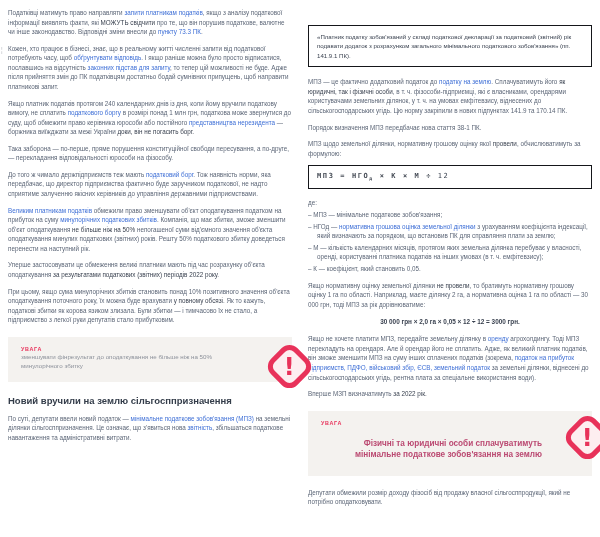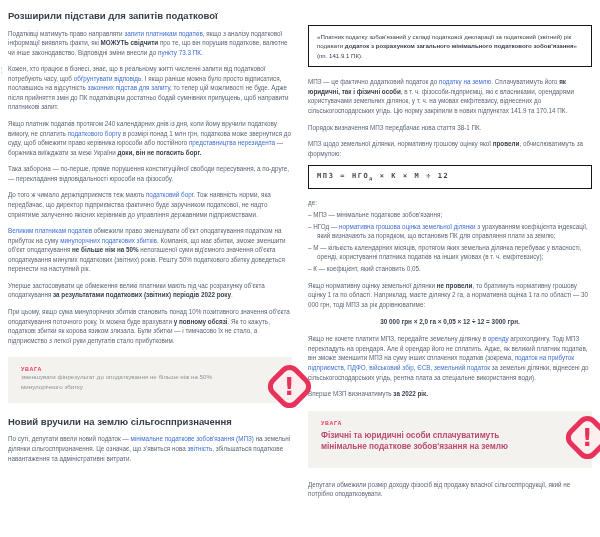--- a/index.html
+++ b/index.html
@@ -11,21 +11,21 @@
   }
   .col { width: 284px; flex: 0 0 284px; }
   h2 {
     font-size: 9.5px; line-height: 1.32; font-weight: 700;
     color: #343d4a; margin: 13px 0 6px 0;
   }
   h2.first { margin-top: 2px; }
   p, .dash-item {
     font-size: 6.3px; line-height: 1.52; color: #5c6677; margin: 0 0 7px 0;
   }
-  .run-b { font-weight: 700; color: #3a4250; }
+  .run-b { font-weight: 400; color: #3a4250; }
   .run-l { color: #3e6fd6; }
   .run-sub { font-size: 0.68em; vertical-align: sub; }
   .anchored { position: relative; }
   .anchor-mark {
     position: absolute; left: -7px; top: 1px; color: #b9bcc2; font-size: 6.5px;
   }
   .quote-box {
     border: 1.5px solid #15161a; padding: 6px 8px; margin: 17px 0 10px 0;
     font-size: 6.1px; line-height: 1.55; color: #3a4250;
   }
@@ -42,42 +42,41 @@
     margin: 9px 0 9px 0;
   }
   .callout {
     position: relative; background: #f4f2ef; margin: 12px 0 12px 0;
     padding: 9px 50px 12px 13px;
   }
   .callout-label {
     font-size: 5.4px; font-weight: 700; letter-spacing: 0.7px;
     color: #e8325a; text-transform: uppercase;
   }
-  .callout-heading { font-size: 8.2px; line-height: 1.35; font-weight: 700; margin: 4px 0 4px 0; }
+  .callout-heading { font-size: 8.2px; line-height: 1.35; font-weight: 700; margin: 12px 0 4px 0; text-align: right; }
   .callout.left-variant .callout-heading { color: #5d2433; }
   .callout.right-variant .callout-heading { color: #bb4a72; }
   .callout-body { font-size: 6.2px; line-height: 1.5; color: #8d929b; margin: 0; }
   .warn-icon {
     position: absolute; right: -16px; top: 11px; width: 37px; height: 37px;
     transform: rotate(45deg); border: 5px solid #e8325a; border-radius: 11px;
     background: #fdeef0; display: flex; align-items: center; justify-content: center;
   }
   .warn-icon span {
     transform: rotate(-45deg); color: #e8325a; font-weight: 800;
     font-size: 24px; line-height: 1; font-family: "DejaVu Sans", sans-serif;
   }
   .callout.right-variant .warn-icon { right: -14px; top: 8px; }
 </style>
 </head>
 <body>
 
 <div class="page">
 
   <div class="col">
-    <h2 class="first">Розширили підстави для запитів податкової</h2>
     <p><span>Податківці матимуть право направляти </span><span class="run-l">запити платникам податків</span><span>, якщо з аналізу податкової інформації виявлять факти, які </span><span class="run-b">МОЖУТЬ свідчити</span><span> про те, що він порушив податкове, валютне чи інше законодавство. Відповідні зміни внесли до </span><span class="run-l">пункту 73.3 ПК</span><span>.</span></p>
     <p class="anchored">
       <span class="anchor-mark">¦</span><span><span>Кожен, хто працює в бізнесі, знає, що в реальному житті численні запити від податкової потребують часу, щоб </span><span class="run-l">обґрунтувати відповідь</span><span>. І якщо раніше можна було просто відписатися, пославшись на відсутність </span><span class="run-l">законних підстав для запиту</span><span>, то тепер цій можливості не буде. Адже після прийняття змін до ПК податківцям достатньо бодай сумнівних припущень, щоб направити платникові запит.</span></span>
     </p>
 
     <p><span>Якщо платник податків протягом 240 календарних днів із дня, коли йому вручили податкову вимогу, не сплатить </span><span class="run-l">податкового боргу</span><span> в розмірі понад 1 млн грн, податкова може звернутися до суду, щоб обмежити право керівника юрособи або постійного </span><span class="run-l">представництва нерезидента</span><span> — боржника виїжджати за межі України </span><span class="run-b">доки, він не погасить борг.</span></p>
     <p><span>Така заборона — по-перше, пряме порушення конституційної свободи пересування, а по-друге, — перекладання відповідальності юрособи на фізособу.</span></p>
     <p><span>До того ж чимало держпідприємств теж мають </span><span class="run-l">податковий борг</span><span>. Тож наявність норми, яка передбачає, що директор підприємства фактично буде заручником податкової, не надто сприятиме залученню якісних керівників до управління державними підприємствами.</span></p>
 
     <p><span class="run-l">Великим платникам податків</span><span> обмежили право зменшувати об'єкт оподаткування податком на прибуток на суму </span><span class="run-l">минулорічних податкових збитків</span><span>. Компанія, що має збитки, зможе зменшити об'єкт оподаткування </span><span class="run-b">не більше ніж на 50%</span><span> непогашеної суми від'ємного значення об'єкта оподаткування минулих податкових (звітних) років. Решту 50% податкового збитку доведеться перенести на наступний рік.</span></p>

